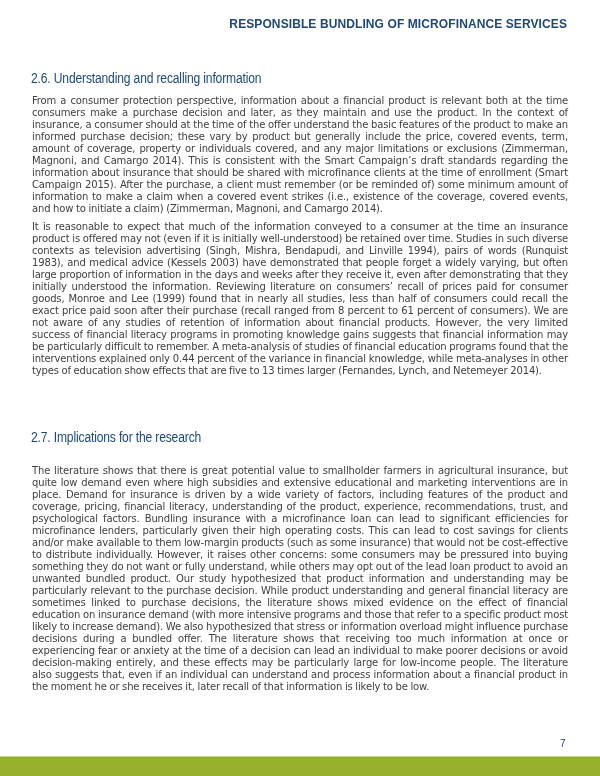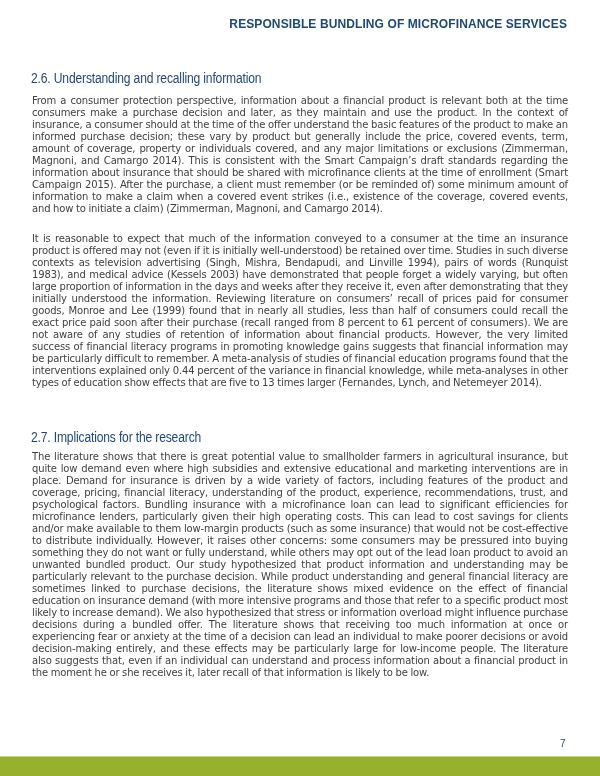--- a/index.html
+++ b/index.html
@@ -25,22 +25,22 @@
     #h26 { top: 69px; }
     #h27 { top: 428px; }
     .para {
       position: absolute; left: 32px; width: 536px;
       font-size: 10px; line-height: 12px;
       text-align: justify; margin: 0;
       letter-spacing: -0.15px; word-spacing: -0.3px;
       color: #404040;
     }
     #p1 { top: 95px; }
-    #p2 { top: 233px; }
-    #p3 { top: 451px; }
+    #p2 { top: 221px; }
+    #p3 { top: 465px; }
     .page-number {
       position: absolute; top: 738px; left: 560px;
       font-family: "Liberation Sans", sans-serif;
       font-size: 10px; color: #1d4878;
     }
     .footer-bar {
       position: absolute; left: 0; bottom: 0; width: 600px; height: 19px;
       background: #97b02e;
       border-top: 1px solid #c5d67f;
     }

